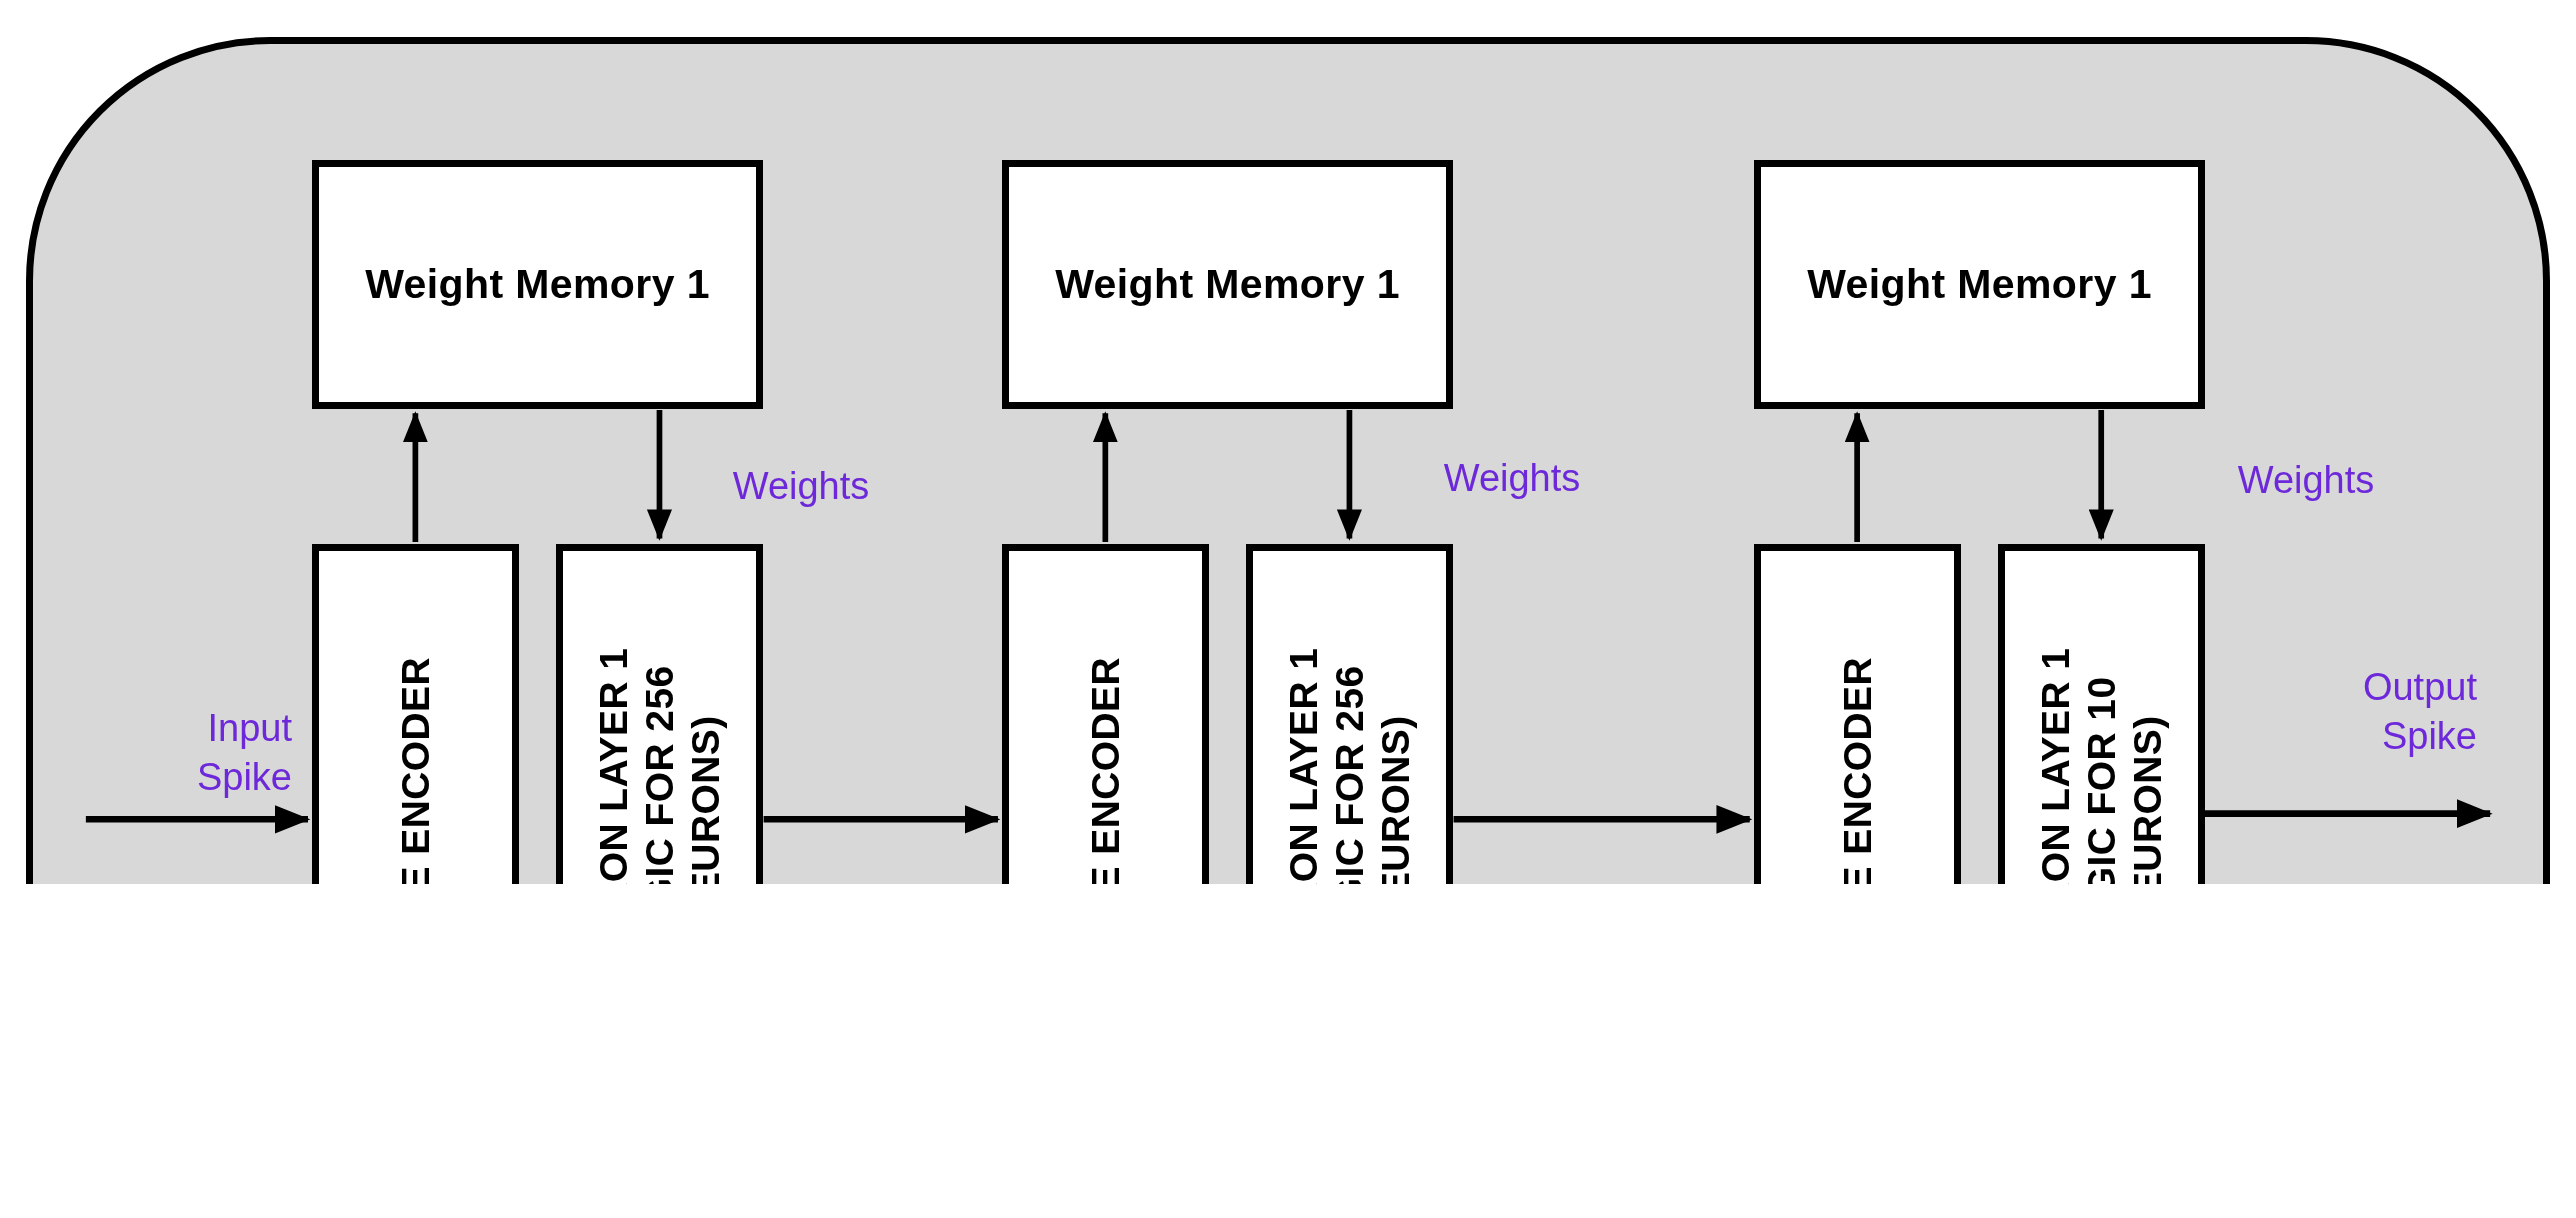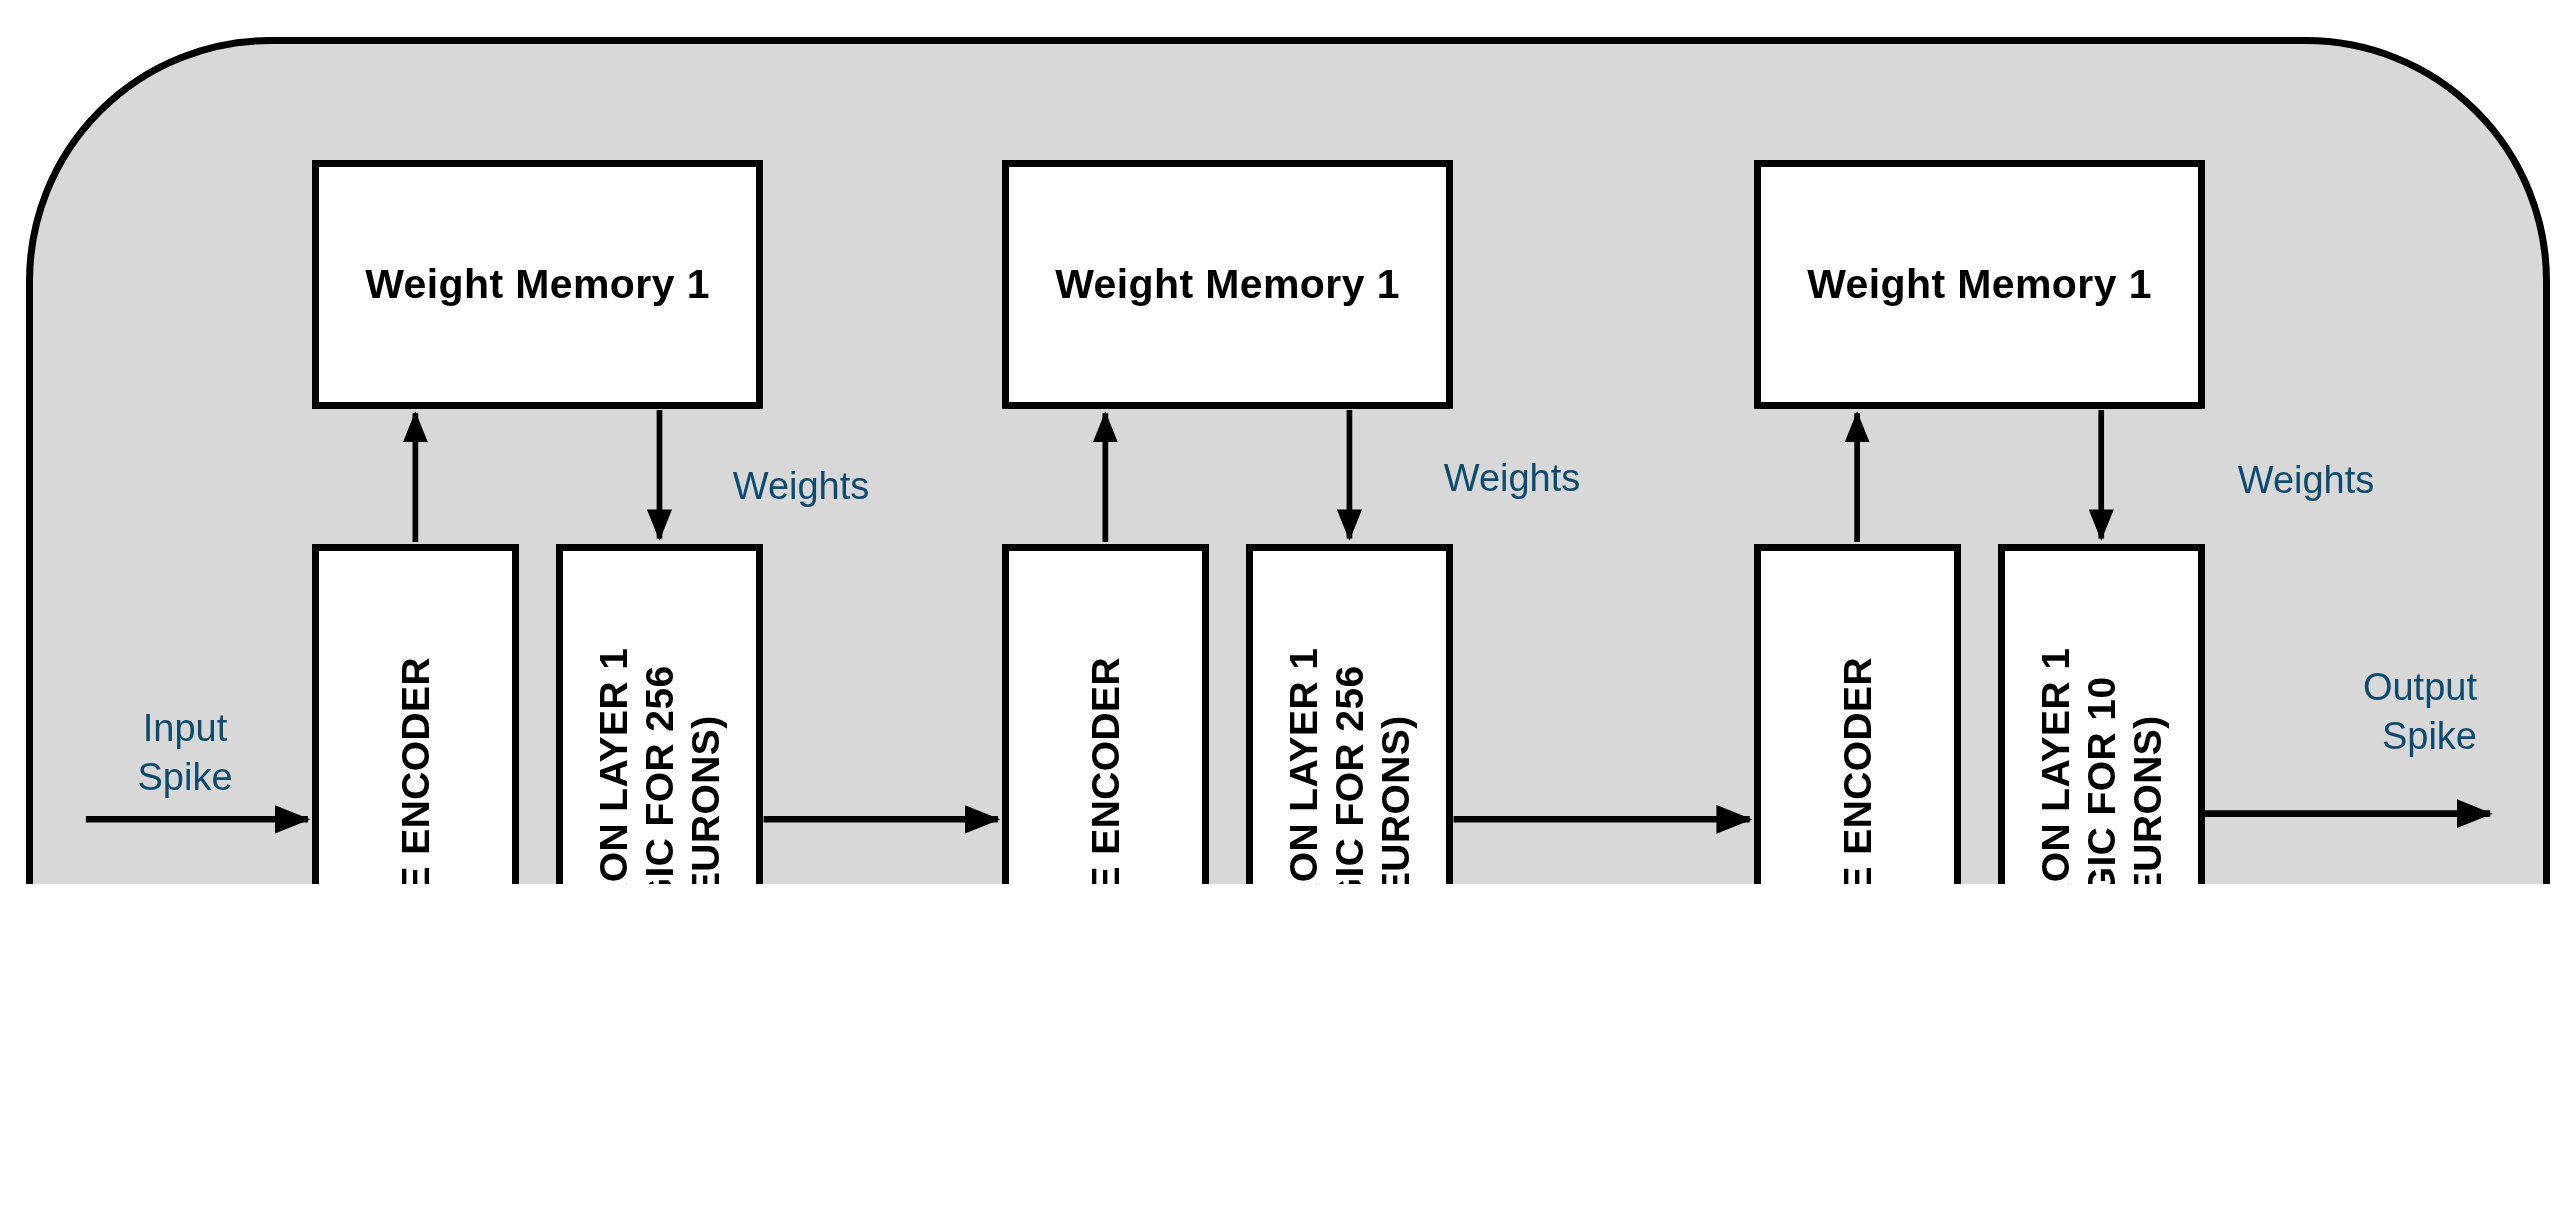--- a/index.html
+++ b/index.html
@@ -39,21 +39,21 @@
   .neu{left:244px;}
   .vtext{
     position:absolute;left:50%;top:50%;
     width:max-content;
     transform:translate(-50%,-50%) rotate(-90deg);
     font-weight:bold;font-size:39px;line-height:46px;
     text-align:center;white-space:pre;letter-spacing:0.4px;
   }
   .float-label{
     position:absolute;
-    font-size:38px;line-height:49px;color:#0c4a6e;
+    font-size:38px;line-height:49px;color:#6d28d9;
     text-align:center;white-space:pre-line;
   }
   .weights-label{width:244px;}
   #arrows{position:absolute;left:0;top:0;}
 </style>
 </head>
 <body>
 
 <div id="canvas" style="--bg: #ffffff; --panel: #d8d8d8; --line: #000000; --boxfill: #ffffff;">
 
@@ -94,21 +94,21 @@
     <div class="box tall enc">
       <span class="vtext">SPKIE ENCODER</span>
     </div>
     <div class="box tall neu">
       <span class="vtext">NEURON LAYER 1
 (LOGIC FOR 10
 NEURONS)</span>
     </div>
   </div>
 
-  <div class="float-label" style="left:63px;top:704px;width:244px;">Input
+  <div class="float-label" style="left:48px;top:704px;width:244px;text-align:right;">Input
 Spike</div>
   <div class="float-label" style="left:2233px;top:663px;width:244px;text-align:right;">Output
 Spike</div>
 
   <div class="float-label weights-label" style="left:679px;top:462px;">Weights</div>
   <div class="float-label weights-label" style="left:1390px;top:454px;">Weights</div>
   <div class="float-label weights-label" style="left:2184px;top:456px;">Weights</div>
 
   <svg id="arrows" width="2576" height="1218" viewBox="0 0 3165 1497">
     <defs>

